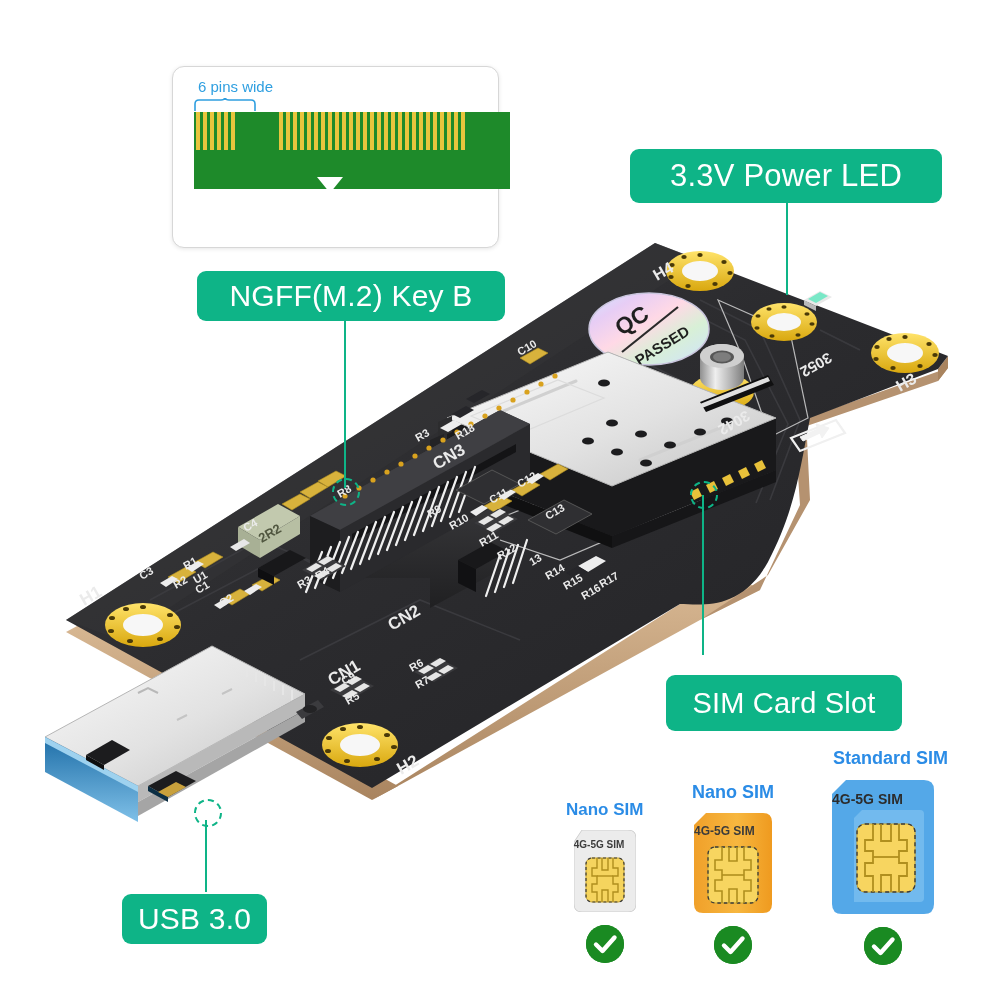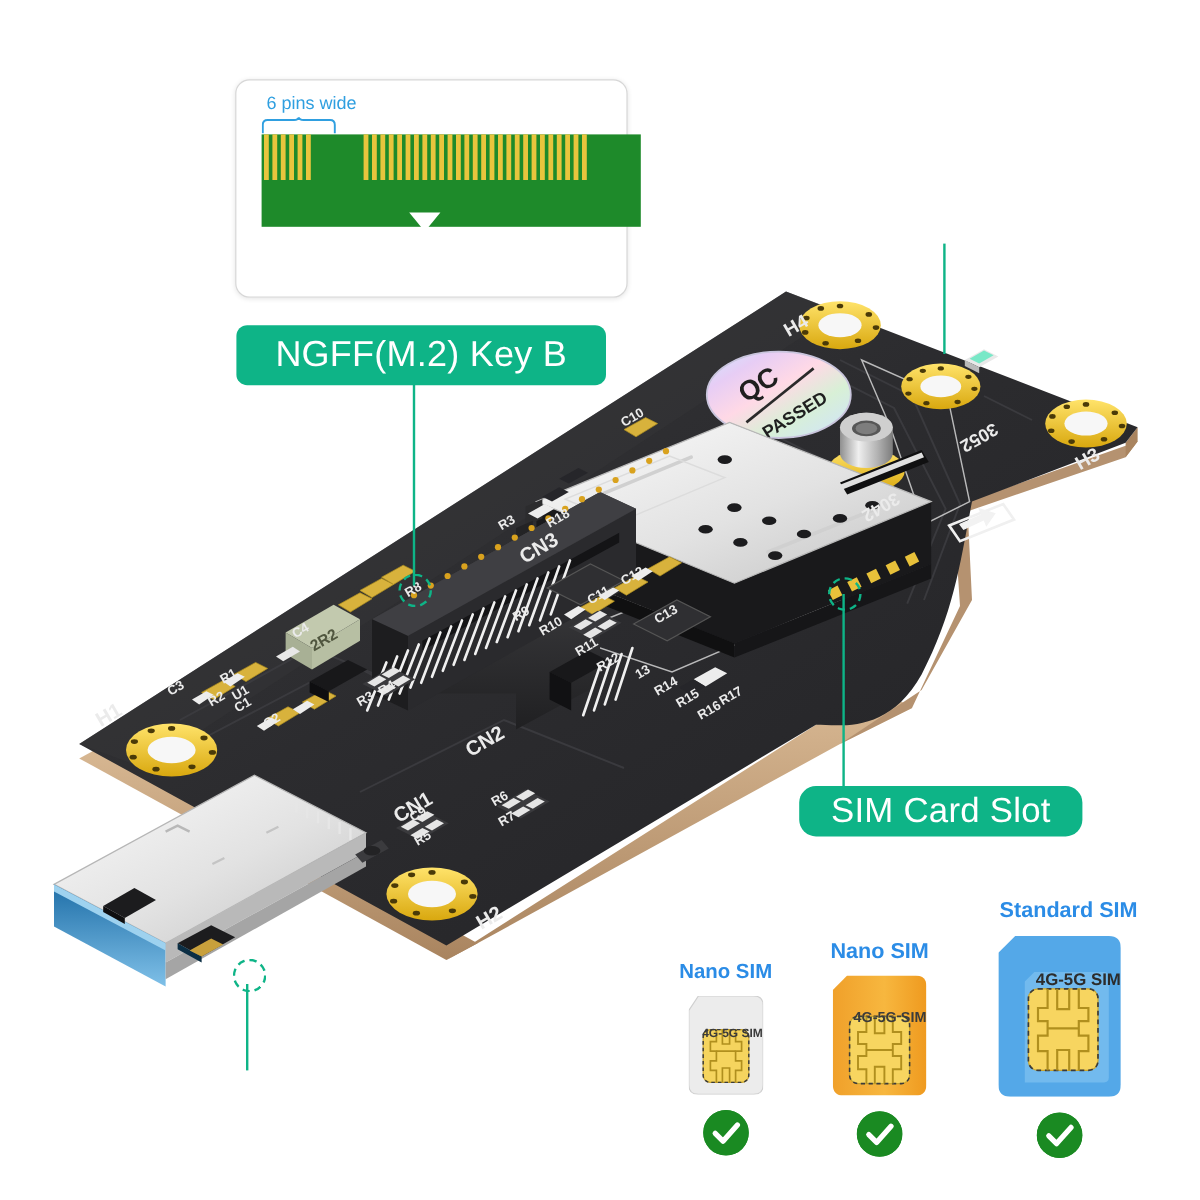--- a/index.html
+++ b/index.html
@@ -17,21 +17,21 @@
     white-space:nowrap;letter-spacing:.2px;font-weight:400;
   }
   .lead{position:absolute;background:#0eb487;width:2px;}
   .dash-ring{
     position:absolute;border:2px dashed #0eb487;border-radius:50%;
     background:transparent;
   }
 
   
   #inset{
-    position:absolute;left:196px;top:66px;width:325px;height:180px;
+    position:absolute;left:172px;top:66px;width:325px;height:180px;
     background:#ffffff;border:1.5px solid #d7d7d7;border-radius:12px;
     box-shadow:0 1px 4px rgba(0,0,0,.10);
   }
   #inset .pinwide{
     position:absolute;left:25px;top:11px;color:#2f9fe0;font-size:15px;
     font-weight:400;
   }
   #inset .brace{position:absolute;left:21px;top:31px;width:62px;height:14px;}
   #pcbgreen{
     position:absolute;left:21px;top:45px;width:316px;height:77px;
@@ -52,21 +52,21 @@
     position:absolute;left:144px;top:110px;width:0;height:0;
     border-left:13px solid transparent;border-right:13px solid transparent;
     border-top:16px solid #ffffff;
   }
   #boardWrap{position:absolute;left:0;top:0;width:1000px;height:1000px;}
 
   
   .simcol{position:absolute;display:flex;flex-direction:column;align-items:center;}
   .simtitle{color:#2b8ce6;font-weight:700;white-space:nowrap;}
   .simcard{position:relative;display:flex;align-items:flex-start;justify-content:center;}
-  .simtext{position:absolute;left:0;right:0;text-align:right;font-weight:700;color:#3b3b3b;margin-top:17px;}
+  .simtext{position:absolute;left:0;right:0;text-align:left;font-weight:700;color:#3b3b3b;}
   .check{border-radius:50%;background:#1a8a22;display:flex;align-items:center;justify-content:center;}
   .check svg{display:block;}
 </style>
 </head>
 <body>
 
 <div id="stage">
 
   <svg id="boardWrap" viewBox="0 0 1000 1000" width="1000" height="1000">
     <defs>
@@ -551,35 +551,41 @@
         <span style="left:2px;">1</span>
         <span style="left:34px;">11</span>
         <span style="left:85px;">21</span>
         <span style="right:2px;">75</span>
       </div>
     </div>
     <div class="vnotch"></div>
   </div>
 
   <div class="lead" style="left:786px;top:203px;height:92px;"></div>
+  <div class="pill" style="left:630px;top:149px;width:312px;height:54px;font-size:31px;">
+    <span>3.3V  Power  LED</span>
+  </div>
 
   <div class="lead" style="left:344px;top:315px;height:173px;"></div>
   <div class="dash-ring" style="left:332px;top:478px;width:24px;height:24px;"></div>
   <div class="pill" style="left:197px;top:271px;width:308px;height:50px;font-size:30px;">
     <span>NGFF(M.2) Key B</span>
   </div>
 
   <div class="lead" style="left:702px;top:495px;height:160px;"></div>
   <div class="dash-ring" style="left:690px;top:481px;width:24px;height:24px;"></div>
-  <div class="pill" style="left:666px;top:655px;width:236px;height:42px;font-size:29px;border-radius:14px;">
+  <div class="pill" style="left:666px;top:675px;width:236px;height:56px;font-size:29px;">
     <span>SIM Card Slot</span>
   </div>
 
   <div class="lead" style="left:205px;top:820px;height:72px;"></div>
   <div class="dash-ring" style="left:194px;top:799px;width:24px;height:24px;"></div>
+  <div class="pill" style="left:122px;top:894px;width:145px;height:50px;font-size:30px;">
+    <span>USB 3.0</span>
+  </div>
 
   <div class="simcol" style="left:566px;top:800px;">
     <div class="simtitle" style="font-size:17px;">Nano SIM</div>
     <div class="simcard" style="width:62px;height:82px;margin-top:10px;">
       <svg width="62" height="82" viewBox="0 0 62 82">
         <path d="M8,0 H54 Q62,0 62,8 V74 Q62,82 54,82 H8 Q0,82 0,74 V12 Z" fill="#ececec" stroke="#cfcfcf" stroke-width="1"></path>
         <rect x="12" y="28" width="38" height="44" rx="6" fill="#f5d45e" stroke="#c9a52c" stroke-width="1"></rect>
         <rect x="12" y="28" width="38" height="44" rx="6" fill="none" stroke="#3b3b3b" stroke-width="1.2" stroke-dasharray="3 2.5"></rect>
         <g stroke="#b08f1e" stroke-width="1.4" fill="none">
           <path d="M23,28 V38 H18 V46 H23 V54 H18 V62 H23 V72"></path>

